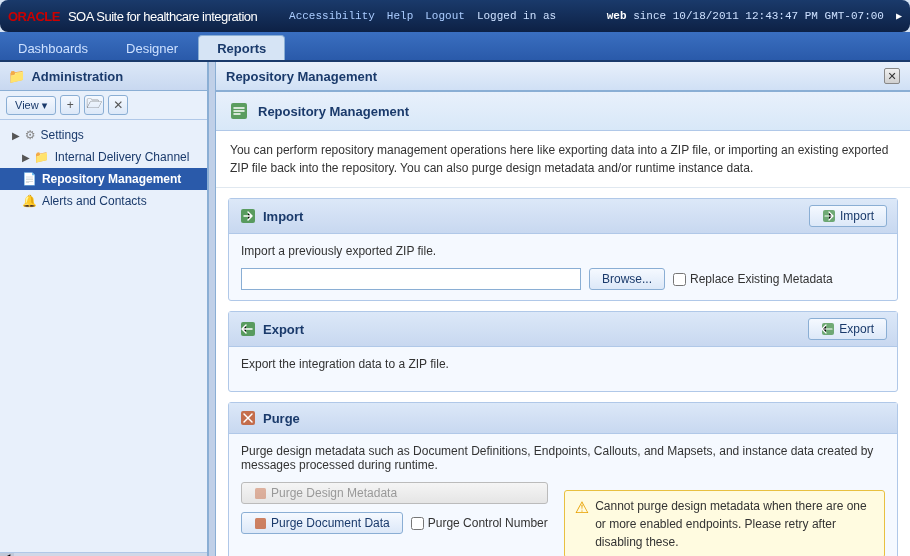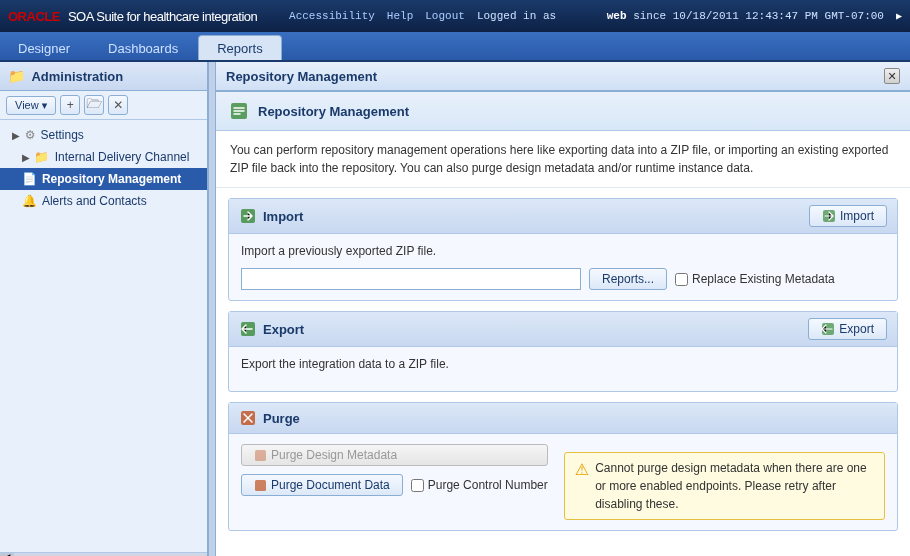--- a/index.html
+++ b/index.html
@@ -7,20 +7,21 @@
 
     
     #topbar {
       background: linear-gradient(to bottom, #1a3a6b, #0d2145);
       height: 28px;
       display: flex;
       align-items: center;
       justify-content: space-between;
       padding: 16px 8px;
       color: white;
+      border-radius: 8px;
     }
     #topbar-left { display: flex; align-items: center; gap: 6px; }
     #oracle-logo { color: #cc0000; font-weight: bold; font-size: 13px; letter-spacing: -0.5px; }
     #oracle-logo span { color: white; font-weight: normal; }
     #topbar-right { color: #cce0ff; font-size: 11px; display: flex; gap: 12px; align-items: center; font-family: Liberation Mono, monospace; }
     #topbar-right a { color: #aaccff; text-decoration: none; cursor: pointer; }
     .topbar-logged { color: #cce0ff; font-size: 11px; }
     .topbar-logged b { color: white; margin-left: 44px; }
 
     
@@ -36,21 +37,21 @@
       padding: 5px 18px 4px;
       font-size: 13px;
       color: #cce0ff;
       cursor: pointer;
       border-radius: 4px 4px 0 0;
       margin-right: 2px;
     }
     .tab.active {
       background: #d6e4f5;
       color: #1a3a6b;
-      font-weight: normal;
+      font-weight: bold;
       border: 1px solid #8aaed4;
       border-bottom: none;
     }
 
     
     #main { display: flex; height: calc(556px - 58px); }
 
     
     #left-panel {
       width: 208px;
@@ -296,22 +297,22 @@
     <span class="topbar-logged">
       <span>Logged in as</span>
       <b>web</b>
       <span>since 10/18/2011 12:43:47 PM GMT-07:00</span>
     </span>
     <span style="color:white; font-size:10px;">▶</span>
   </div>
 </div>
 
 <div id="tabbar">
+  <div class="tab">Dashboards</div>
   <div class="tab">Designer</div>
-  <div class="tab">Dashboards</div>
   <div class="tab active">Reports</div>
 </div>
 
 <div id="main">
 
   <div id="left-panel">
     <div id="admin-header">
       <span style="color:#e8a020; font-size:14px;">📁</span>
       <span>Administration</span>
     </div>
@@ -385,21 +386,21 @@
               <rect x="1" y="1" width="12" height="12" rx="2" fill="#3a8a3a" opacity="0.7"></rect>
               <path d="M3 7h8M7 3l4 4-4 4" stroke="white" stroke-width="1.2" stroke-linecap="round" stroke-linejoin="round"></path>
             </svg>
             <span>Import</span>
           </button>
         </div>
         <div class="subsection-body">
           <div class="subsection-desc">Import a previously exported ZIP file.</div>
           <div class="import-row">
             <input type="text" class="file-input" value="" style="">
-            <button class="action-btn">Reports...</button>
+            <button class="action-btn">Browse...</button>
             <label class="checkbox-label">
               <input type="checkbox" style="">
               <span>Replace Existing Metadata</span>
             </label>
           </div>
         </div>
       </div>
 
       <div class="subsection">
         <div class="subsection-header">
@@ -427,20 +428,21 @@
         <div class="subsection-header">
           <div class="subsection-title">
             <svg width="18" height="18" viewBox="0 0 18 18">
               <rect x="2" y="2" width="14" height="14" rx="2" fill="#c05020" opacity="0.8"></rect>
               <path d="M5 5l8 8M13 5l-8 8" stroke="white" stroke-width="1.5" stroke-linecap="round"></path>
             </svg>
             <span>Purge</span>
           </div>
         </div>
         <div class="subsection-body">
+          <div class="subsection-desc">Purge design metadata such as Document Definitions, Endpoints, Callouts, and Mapsets, and instance data created by messages processed during runtime.</div>
           <div class="purge-row">
             <div class="purge-left">
               <button class="action-btn disabled">
                 <svg width="13" height="13" viewBox="0 0 13 13">
                   <rect x="1" y="1" width="11" height="11" rx="1.5" fill="#c05020" opacity="0.4"></rect>
                 </svg>
                 <span>Purge Design Metadata</span>
               </button>
               <div class="purge-bottom-row">
                 <button class="action-btn">

